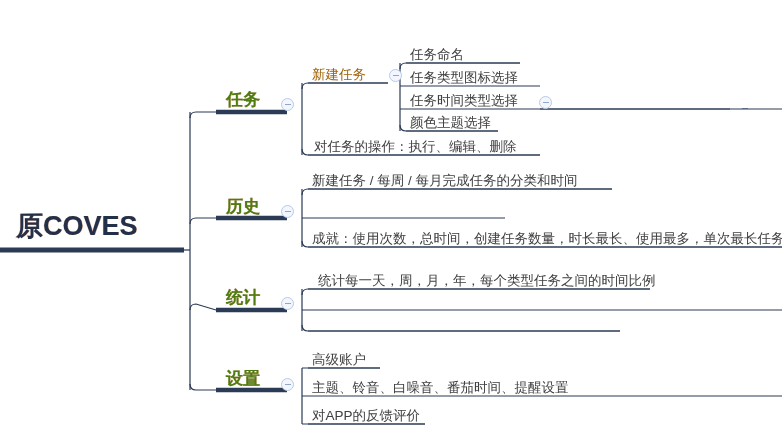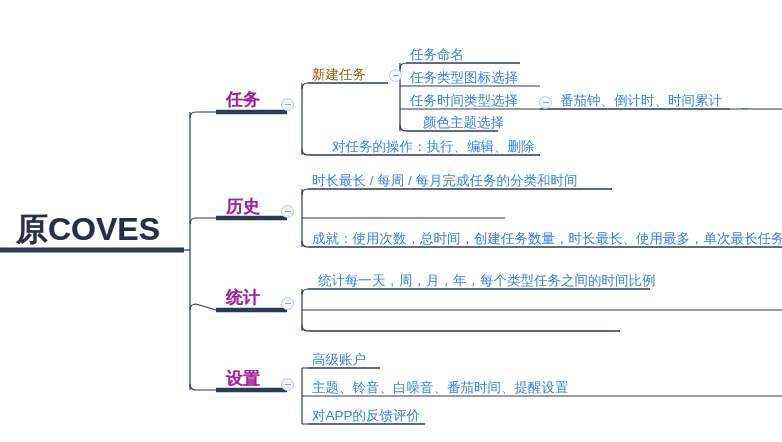--- a/index.html
+++ b/index.html
@@ -25,41 +25,41 @@
     width: 782px; height: 442px;
     overflow: visible;
   }
   
   .node {
     position: absolute;
     white-space: nowrap;
     line-height: 1;
   }
   .root-label {
-    font-size: 32px;
+    font-size: 27px;
     font-weight: bold;
     letter-spacing: 0px;
     color: #22304a;
     text-shadow: 0.5px 0 0 rgba(196,108,60,0.55), -0.5px 0 0 rgba(196,108,60,0.25);
   }
   .branch-label {
     font-size: 17px;
     font-weight: bold;
-    color: #a21caf;
+    color: #4d7c0f;
     text-shadow: 0.5px 0 0 rgba(196,108,60,0.5), -0.5px 0 0 rgba(196,108,60,0.2);
   }
   .sub-label {
     font-size: 13.5px;
     font-weight: normal;
     color: #a16207;
   }
   .leaf-label {
     font-size: 13.5px;
     font-weight: normal;
-    color: #3b82f6;
+    color: #404040;
   }
   
   .toggle {
     position: absolute;
     width: 13px; height: 13px;
     border-radius: 50%;
     border: 1px solid #b9c9e8;
     background: #f3f7fd;
   }
   .toggle::before {
@@ -147,32 +147,31 @@
 
   <div class="node branch-label" style="left:226px; top:274px;margin-top:15px;">统计</div>
   <div class="toggle" style="left:281px; top:297px;"></div>
 
   <div class="node branch-label" style="left:226px; top:370px;text-align:right;">设置</div>
   <div class="toggle" style="left:281px; top:378px;"></div>
 
   <div class="node sub-label" style="left:312px; top:68px;">新建任务</div>
   <div class="toggle" style="left:389px; top:69px;"></div>
 
-  <div class="node leaf-label" style="left:332px; top:140px;">对任务的操作：执行、编辑、删除</div>
+  <div class="node leaf-label" style="left:314px; top:140px;">对任务的操作：执行、编辑、删除</div>
 
   <div class="node leaf-label" style="left:410px; top:48px;">任务命名</div>
   <div class="node leaf-label" style="left:410px; top:71px;">任务类型图标选择</div>
   <div class="node leaf-label" style="left:410px; top:94px;">任务时间类型选择</div>
   <div class="toggle" style="left:539px; top:96px;"></div>
-  <div class="node leaf-label" style="left:410px; top:116px;margin-left:13px;">颜色主题选择</div>
+  <div class="node leaf-label" style="left:410px; top:116px;">颜色主题选择</div>
 
-  <div class="node leaf-label" style="left:560px; top:94px;">番茄钟、倒计时、时间累计</div>
   <div class="tiny-dash" style="left:742px; top:108px;"></div>
 
-  <div class="node leaf-label" style="left:312px; top:174px;">时长最长 / 每周 / 每月完成任务的分类和时间</div>
+  <div class="node leaf-label" style="left:312px; top:174px;">新建任务 / 每周 / 每月完成任务的分类和时间</div>
   <div class="node leaf-label" style="left:312px; top:232px;">成就：使用次数，总时间，创建任务数量，时长最长、使用最多，单次最长任务</div>
 
   <div class="node leaf-label" style="left:318px; top:274px;">统计每一天，周，月，年，每个类型任务之间的时间比例</div>
 
   <div class="node leaf-label" style="left:312px; top:353px;">高级账户</div>
   <div class="node leaf-label" style="left:312px; top:381px;">主题、铃音、白噪音、番茄时间、提醒设置</div>
   <div class="node leaf-label" style="left:312px; top:409px;">对APP的反馈评价</div>
 
 </div>
 

